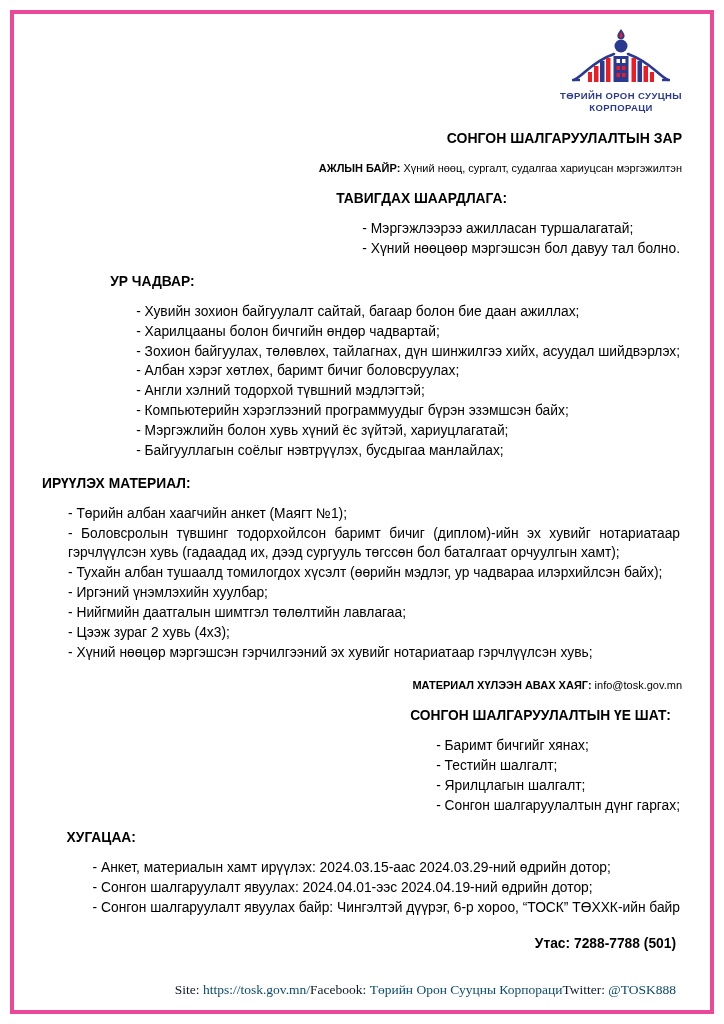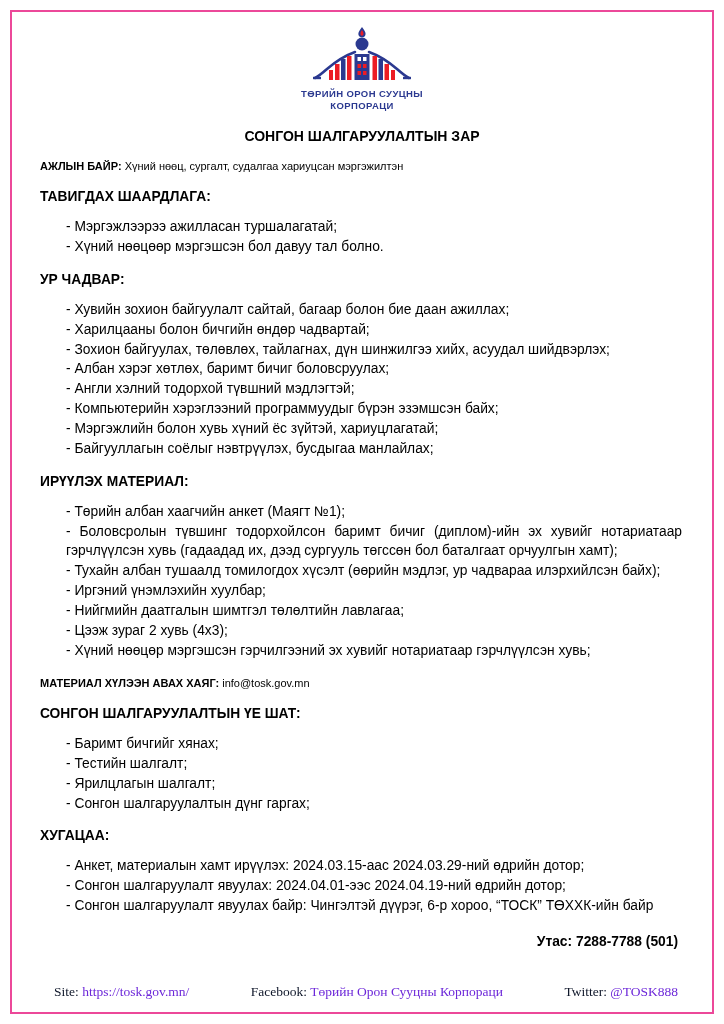--- a/index.html
+++ b/index.html
@@ -4,41 +4,42 @@
 <style>
   html,body { margin:0; padding:0; background:#ffffff; }
   .page {
     width:724px; height:1024px; background:#ffffff;
     position:relative; box-sizing:border-box;
     font-family:"Liberation Sans", sans-serif;
     color:#000000; overflow:hidden;
   }
   .frame {
     position:absolute; top:10px; left:10px; right:10px; bottom:10px;
-    border:2px solid #ec4899;
+    border:4px solid #ec4899;
     box-sizing:border-box;
     display:flex; flex-direction:column;
     padding:14px 28px 10px 28px;
+    align-items:flex-end;
   }
   .logo-wrap { display:flex; flex-direction:column; align-items:center; }
   .logo-text { color:#2b3990; font-weight:bold; font-size:9.5px; letter-spacing:0.4px; text-align:center; line-height:1.25; }
   .doc-title { text-align:center; font-weight:bold; font-size:14px; margin-top:16px; }
   .line { font-size:11px; line-height:1.4; margin-top:15px; }
   .b { font-weight:bold; }
   .sec { margin-top:15px; }
   .sec .h { font-weight:bold; font-size:13.8px; }
   ul.blist { list-style:none; margin:13px 0 0 0; padding:0 2px 0 26px; }
   ul.blist li { font-size:13.8px; line-height:1.44; text-align:justify; }
   .phone { text-align:right; font-weight:bold; font-size:13.8px; margin-top:18px; padding-right:6px; }
   .footer {
     margin-top:auto; display:flex; justify-content:space-between; align-items:center;
     font-family:"Liberation Serif", serif; font-size:13.5px; padding:4px 6px 2px 14px;
   }
   .footer .lbl { color:#0f172a; }
-  .footer .val { color:#6d28d9; text-decoration:none; }
+  .footer .val { color:#0c4a6e; text-decoration:none; }
   .logo-svg { display:block; }
 </style>
 </head>
 <body>
 
 <div class="page">
   <div class="frame">
 
     <div class="logo-wrap">
       <svg class="logo-svg" width="122" height="62" viewBox="0 0 122 62" xmlns="http://www.w3.org/2000/svg">

